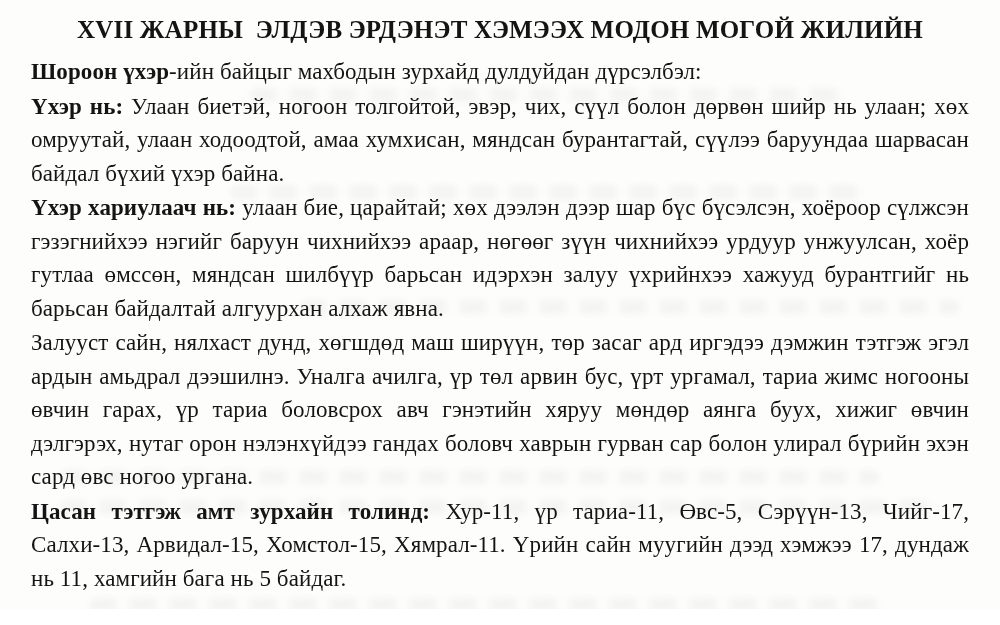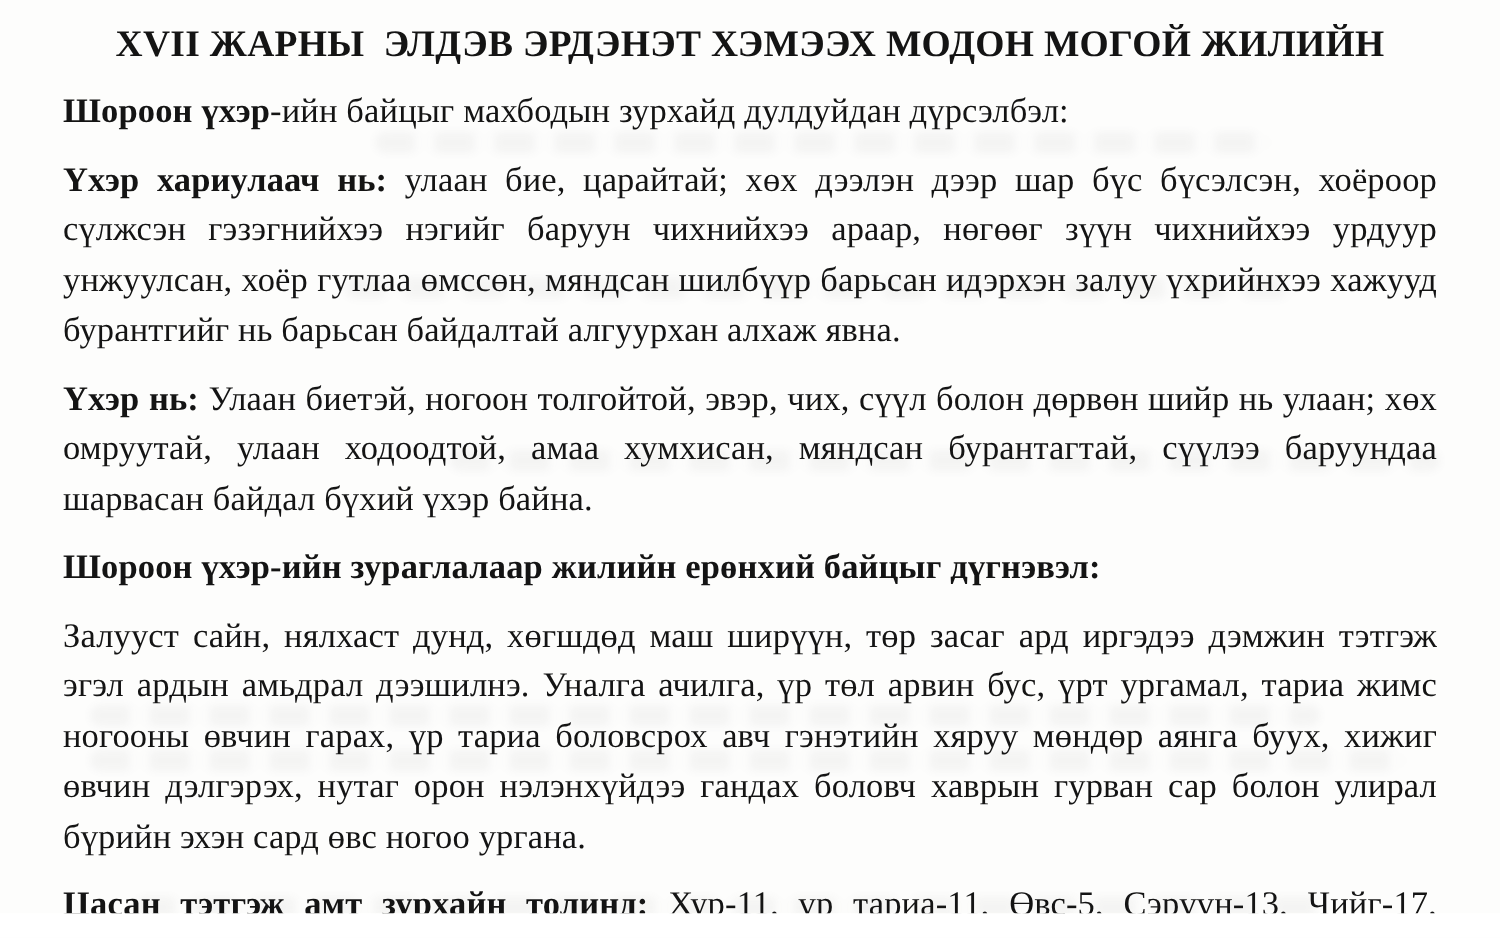--- a/index.html
+++ b/index.html
@@ -46,21 +46,21 @@
     font-size: 25px;
     font-weight: 700;
     line-height: 31px;
     letter-spacing: 0.2px;
   }
   .title span {
     display: block;
     white-space: pre-wrap;
   }
   .doc-body p {
-    margin: 12px;
+    margin: 1px;
     font-size: 23px;
     line-height: 33.5px;
     text-align: justify;
     letter-spacing: 0.1px;
   }
   .doc-body p b {
     font-weight: 700;
   }
 </style>
 </head>
@@ -80,25 +80,24 @@
   <div class="content">
 
     <h1 class="title">
       <span>XVII ЖАРНЫ  ЭЛДЭВ ЭРДЭНЭТ ХЭМЭЭХ МОДОН МОГОЙ ЖИЛИЙН</span>
     </h1>
 
     <div class="doc-body">
 
       <p><b>Шороон үхэр</b><span>-ийн байцыг махбодын зурхайд дулдуйдан дүрсэлбэл:</span></p>
 
+      <p><b>Үхэр нь:</b><span> Улаан биетэй, ногоон толгойтой, эвэр, чих, сүүл болон дөрвөн шийр нь улаан; хөх омруутай, улаан ходоодтой, амаа хумхисан, мяндсан бурантагтай, сүүлээ баруундаа шарвасан байдал бүхий үхэр байна.</span></p>
+
       <p><b>Үхэр хариулаач нь:</b><span> улаан бие, царайтай; хөх дээлэн дээр шар бүс бүсэлсэн, хоёроор сүлжсэн гэзэгнийхээ нэгийг баруун чихнийхээ араар, нөгөөг зүүн чихнийхээ урдуур унжуулсан, хоёр гутлаа өмссөн, мяндсан шилбүүр барьсан идэрхэн залуу үхрийнхээ хажууд бурантгийг нь барьсан байдалтай алгуурхан алхаж явна.</span></p>
 
-      <p><b>Үхэр нь:</b><span> Улаан биетэй, ногоон толгойтой, эвэр, чих, сүүл болон дөрвөн шийр нь улаан; хөх омруутай, улаан ходоодтой, амаа хумхисан, мяндсан бурантагтай, сүүлээ баруундаа шарвасан байдал бүхий үхэр байна.</span></p>
-
-      <p><b>Шороон үхэр-ийн зураглалаар жилийн ерөнхий байцыг дүгнэвэл:</b><span></span></p>
 
       <p><b></b><span>Залууст сайн, нялхаст дунд, хөгшдөд маш ширүүн, төр засаг ард иргэдээ дэмжин тэтгэж эгэл ардын амьдрал дээшилнэ. Уналга ачилга, үр төл арвин бус, үрт ургамал, тариа жимс ногооны өвчин гарах, үр тариа боловсрох авч гэнэтийн хяруу мөндөр аянга буух, хижиг өвчин дэлгэрэх, нутаг орон нэлэнхүйдээ гандах боловч хаврын гурван сар болон улирал бүрийн эхэн сард өвс ногоо ургана.</span></p>
 
       <p><b>Цасан тэтгэж амт зурхайн толинд:</b><span> Хур-11, үр тариа-11, Өвс-5, Сэрүүн-13, Чийг-17, Салхи-13, Арвидал-15, Хомстол-15, Хямрал-11. Үрийн сайн муугийн дээд хэмжээ 17, дундаж нь 11, хамгийн бага нь 5 байдаг.</span></p>
 
     </div>
   </div>
 </div>
 
 </body></html>

